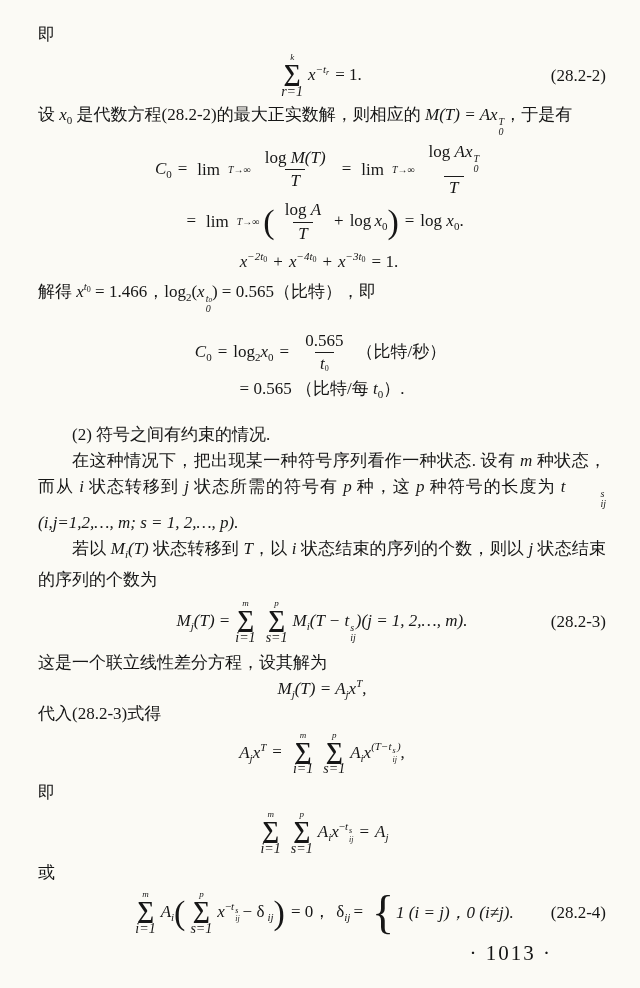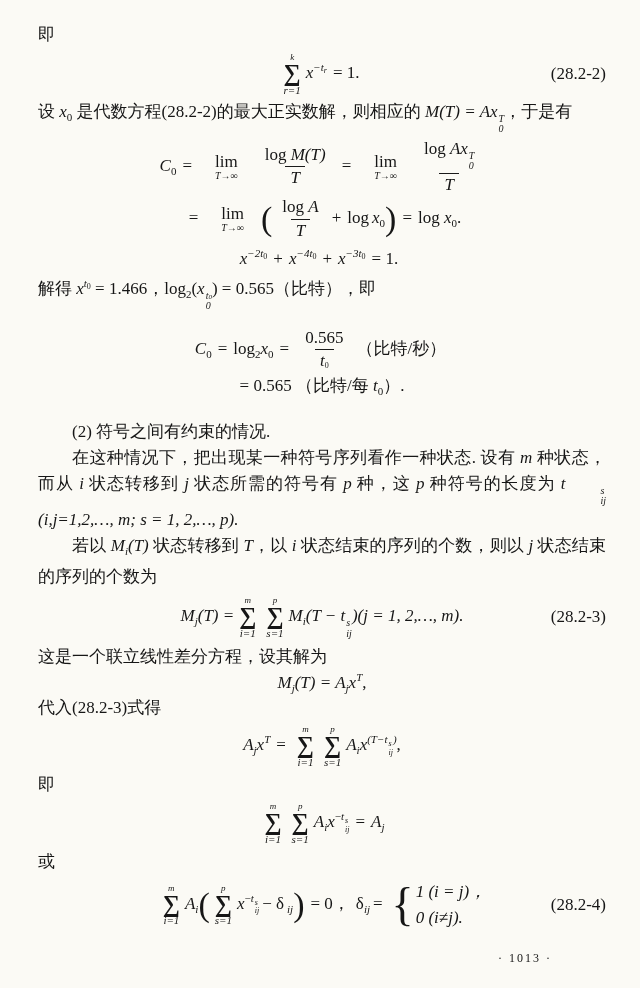--- a/index.html
+++ b/index.html
@@ -19,36 +19,36 @@
   .ind2{text-indent:2em;}
   .it{font-style:italic;}
   .b{font-weight:bold;}
   .sub{font-size:11px;vertical-align:-4px;}
   .sup{font-size:11px;vertical-align:7px;}
   .tiny{font-size:8px;vertical-align:-2px;}
   .ss{display:inline-flex;flex-direction:column;align-items:flex-start;font-size:10px;line-height:1.05;vertical-align:-5px;font-style:italic;margin-left:1px;}
   .ssx{display:inline-flex;flex-direction:column;align-items:flex-start;font-size:8px;line-height:1.05;vertical-align:-3px;font-style:italic;margin-left:1px;}
   .sum{display:inline-flex;flex-direction:column;align-items:center;line-height:1;vertical-align:middle;margin:0 5px;}
   .sumtop{font-size:9px;font-style:italic;}
-  .sumbot{font-size:11px;font-style:italic;}
+  .sumbot{font-size:14px;font-style:italic;}
   .sig{font-size:24px;line-height:.95;font-weight:600;}
   .frac{display:inline-flex;flex-direction:column;align-items:center;vertical-align:middle;margin:0 5px;line-height:1.2;justify-content:flex-end;}
   .fnum{padding:0 5px 1px;}
   .fden{border-top:1.4px solid #1a1a1a;padding:1px 5px 0;}
-  .lim{display:inline-flex;flex-direction:column;align-items:center;line-height:1.05;vertical-align:middle;margin:0 17px;}
+  .lim{display:inline-flex;flex-direction:row;align-items:center;line-height:1.05;vertical-align:middle;margin:0 4px;gap:8px;}
   .lims{font-size:10px;font-style:italic;}
   .eqrow{position:relative;text-align:center;margin:1px 0;}
   .eqnum{position:absolute;right:0;top:50%;transform:translateY(-50%);}
   .op{margin:0 6px;}
   .opn{margin:0 3px;}
   .bigp{font-size:34px;line-height:1;vertical-align:middle;font-weight:300;}
   .brace{font-size:46px;line-height:1;font-weight:300;vertical-align:middle;margin:0 2px 0 6px;}
   .cases{display:inline-flex;align-items:center;vertical-align:middle;text-align:left;}
-  .caserows{display:inline-flex;flex-direction:column;line-height:1.55;justify-content:center;}
-  .footer{position:absolute;right:88px;bottom:22px;font-size:12px;letter-spacing:2px;}
+  .caserows{display:inline-flex;line-height:1.55;justify-content:center;}
+  .footer{position:absolute;right:88px;bottom:22px;font-size:21px;letter-spacing:2px;}
 </style>
 </head>
 <body>
 
 <div class="page">
 
   <div class="para"><span>即</span></div>
 
   <div class="eqrow" style="margin:5px 0 3px;">
     <span class="sum">

